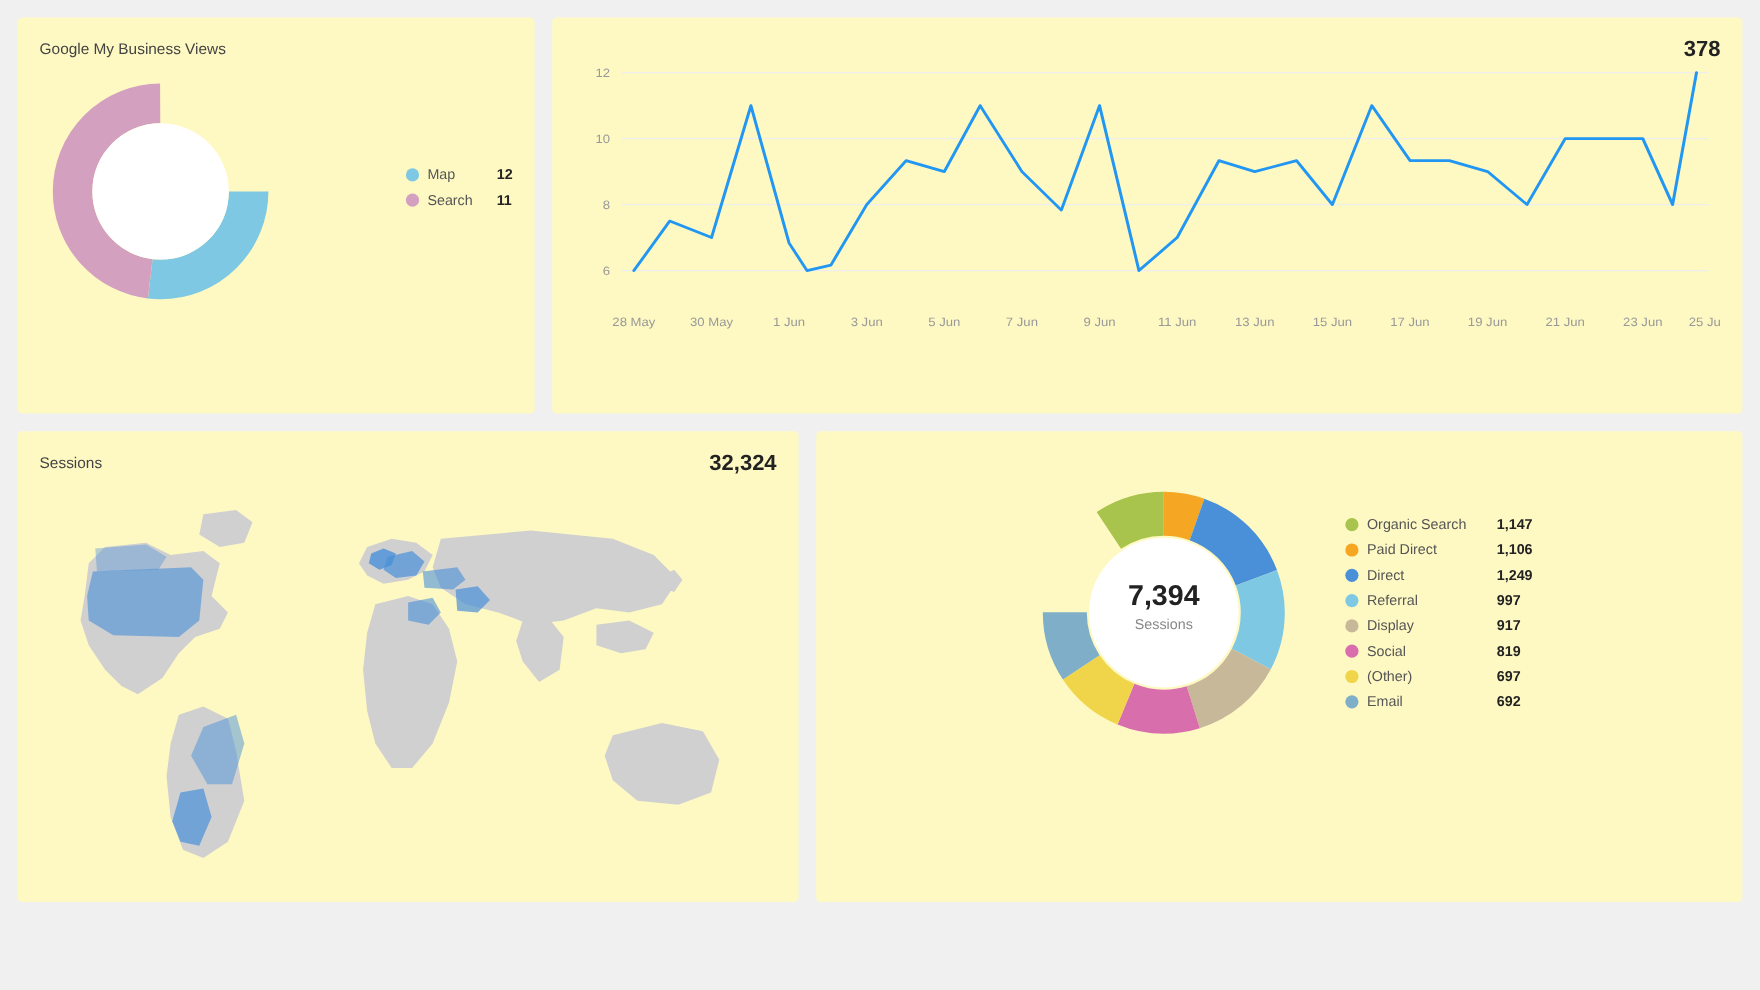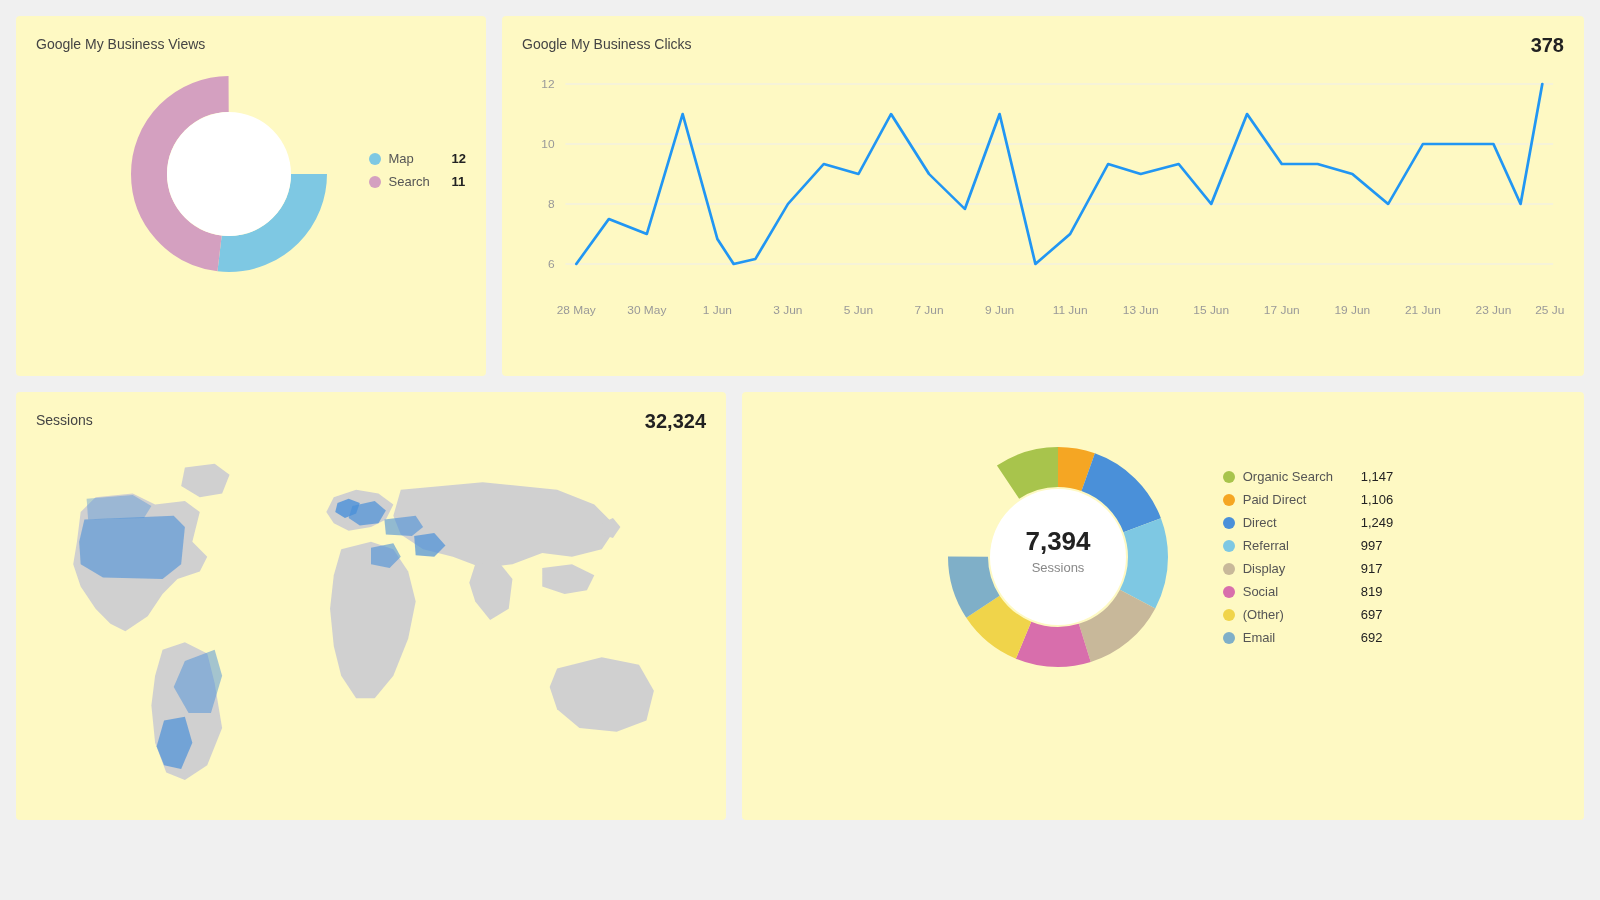--- a/index.html
+++ b/index.html
@@ -61,21 +61,21 @@
     }
     .card-web-sessions {
       flex: 1;
       min-height: 420px;
     }
 
     
     .donut-container {
       display: flex;
       align-items: center;
-      justify-content: flex-end;
+      justify-content: space-between;
       margin-top: 10px;
     }
     .donut-legend {
       margin-left: 30px;
     }
     .legend-item {
       display: flex;
       align-items: center;
       margin-bottom: 8px;
       font-size: 13px;
@@ -143,21 +143,21 @@
       height: 12px;
       border-radius: 50%;
       flex-shrink: 0;
     }
     .web-legend-name {
       min-width: 110px;
       color: #555;
       font-size: 13px;
     }
     .web-legend-val {
-      font-weight: 400;
+      font-weight: 700;
       font-size: 13px;
       color: #222;
     }
 
     
     .y-axis-label {
       font-size: 11px;
       fill: #999;
     }
     .x-axis-label {
@@ -194,21 +194,20 @@
           <div class="legend-item">
             <div class="legend-dot" style="background:#d4a0c0;"></div>
             <span class="legend-label">Search</span>
             <span class="legend-value">11</span>
           </div>
         </div>
       </div>
     </div>
 
     <div class="card card-gmb-clicks">
-      <div class="card-title">Google My Business Clicks</div>
       <div class="card-value">378</div>
       <div class="line-chart-container">
         <svg viewBox="0 0 960 280" preserveAspectRatio="none">
 
           <line x1="40" y1="20" x2="950" y2="20" class="grid-line"></line>
           <line x1="40" y1="80" x2="950" y2="80" class="grid-line"></line>
           <line x1="40" y1="140" x2="950" y2="140" class="grid-line"></line>
           <line x1="40" y1="200" x2="950" y2="200" class="grid-line"></line>
 
           <text x="30" y="24" text-anchor="end" class="y-axis-label">12</text>

